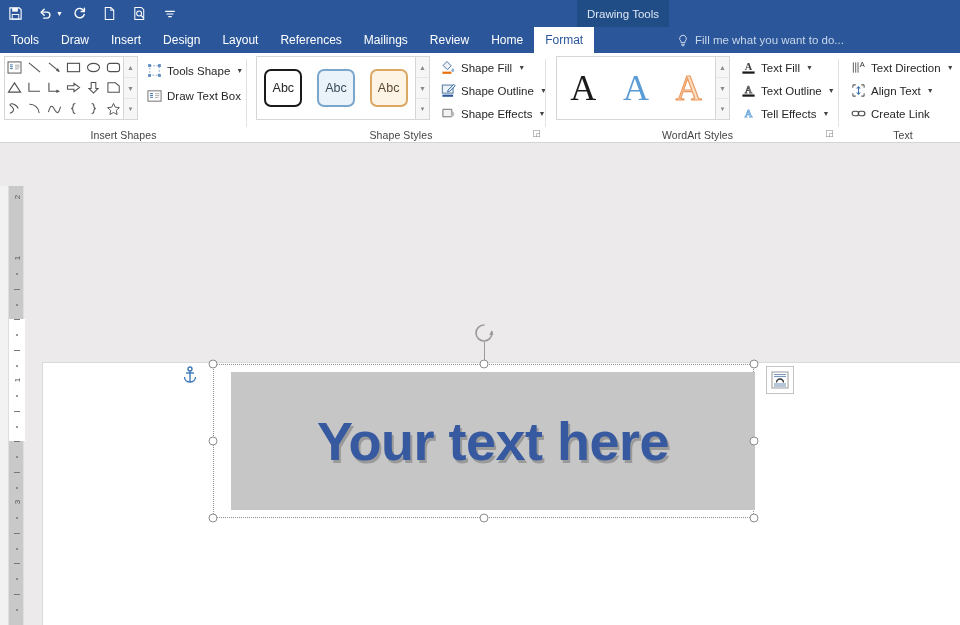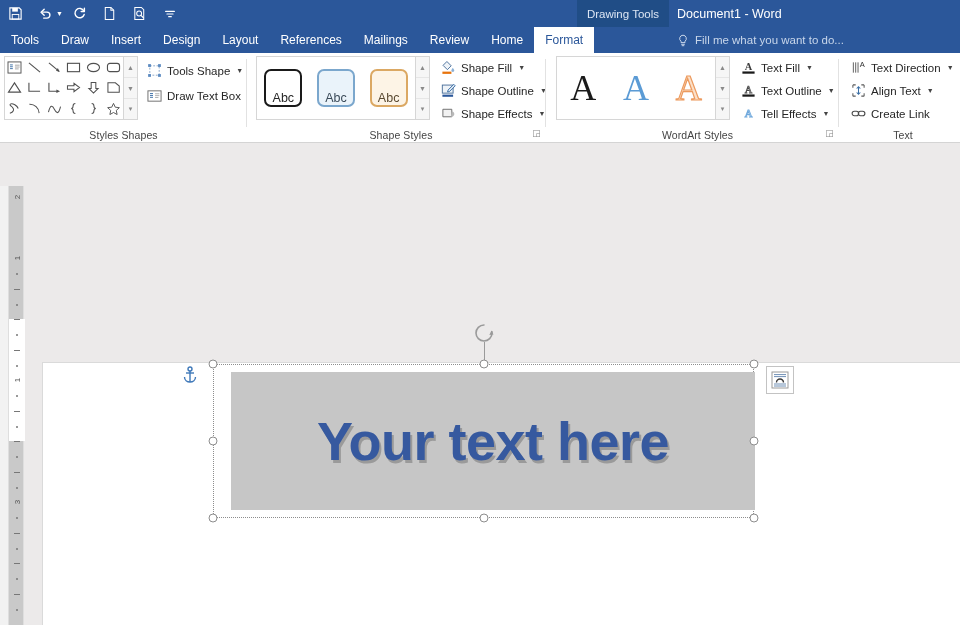--- a/index.html
+++ b/index.html
@@ -93,21 +93,21 @@
   .cmdrow .car { font-size: 7px; color: #444; margin-left: 1px; }
 
   
   .style-gallery {
     position: absolute; left: 0; top: 3px; width: 160px; height: 64px;
     border: 1px solid #d6d6d6; background: #fff;
     display: flex; align-items: center; justify-content: space-around;
   }
   .abc-thumb {
     width: 38px; height: 38px; border-radius: 7px;
-    display: flex; align-items: flex-end; justify-content: center;
+    display: flex; align-items: center; justify-content: center;
     font-size: 12.5px;
   }
 
   
   .wa-gallery {
     position: absolute; left: 0; top: 3px; width: 160px; height: 64px;
     border: 1px solid #d6d6d6; background: #fff;
     display: flex; align-items: center; justify-content: space-around;
   }
   .wa-a { font-size: 36px; font-family: "Liberation Serif", serif; line-height: 1; }
@@ -253,21 +253,20 @@
             <path d="M9.6 10 12 12.4" stroke="#fff" stroke-width="1.4" stroke-linecap="round"></path>
           </svg>
       </div>
       <div class="qat-btn">
         <svg width="14" height="14" viewBox="0 0 16 16">
             <path d="M3 5h10M4.5 8h7M6.5 11h3" stroke="#fff" stroke-width="1.3" stroke-linecap="round"></path>
           </svg>
       </div>
     </div>
     <div class="ctx-tab-head">Drawing Tools</div>
-    <div class="doc-title">Document1 - Word</div>
   </div>
 
   <div class="tabstrip">
     <div class="tabs" id="tabs-container">
         <div class="tab">
           <span>Tools</span>
         </div>
         <div class="tab">
           <span>Draw</span>
         </div>
@@ -433,21 +432,21 @@
             <svg width="15" height="14" viewBox="0 0 16 14">
                 <rect x="1" y="1.5" width="14" height="11" fill="none" stroke="#6b6b6b" stroke-width="1"></rect>
                 <path d="M3.2 4.4h3.2M3.2 6.4h3.2M3.2 8.4h3.2" stroke="#3a6ea5" stroke-width="1"></path>
                 <path d="M8.6 4.6h4.6M8.6 6.6h4.6M8.6 8.6h3.6" stroke="#9a9a9a" stroke-width=".8"></path>
               </svg>
           </span>
           <span class="lbl">Draw Text Box</span>
         </div>
       </div>
 
-      <div class="grp-label">Styles Shapes</div>
+      <div class="grp-label">Insert Shapes</div>
       <div class="grp-sep" style="right:0;"></div>
     </div>
 
     <div class="grp" style="left:256px; width:290px;">
       <div class="style-gallery">
         <div class="abc-thumb" style="border:2px solid #1a1a1a; background:#ffffff; color:#262626;">
           <span>Abc</span>
         </div>
         <div class="abc-thumb" style="border:2px solid #7ba7cd; background:#eaf3fa; color:#3a4a58;">
           <span>Abc</span>

